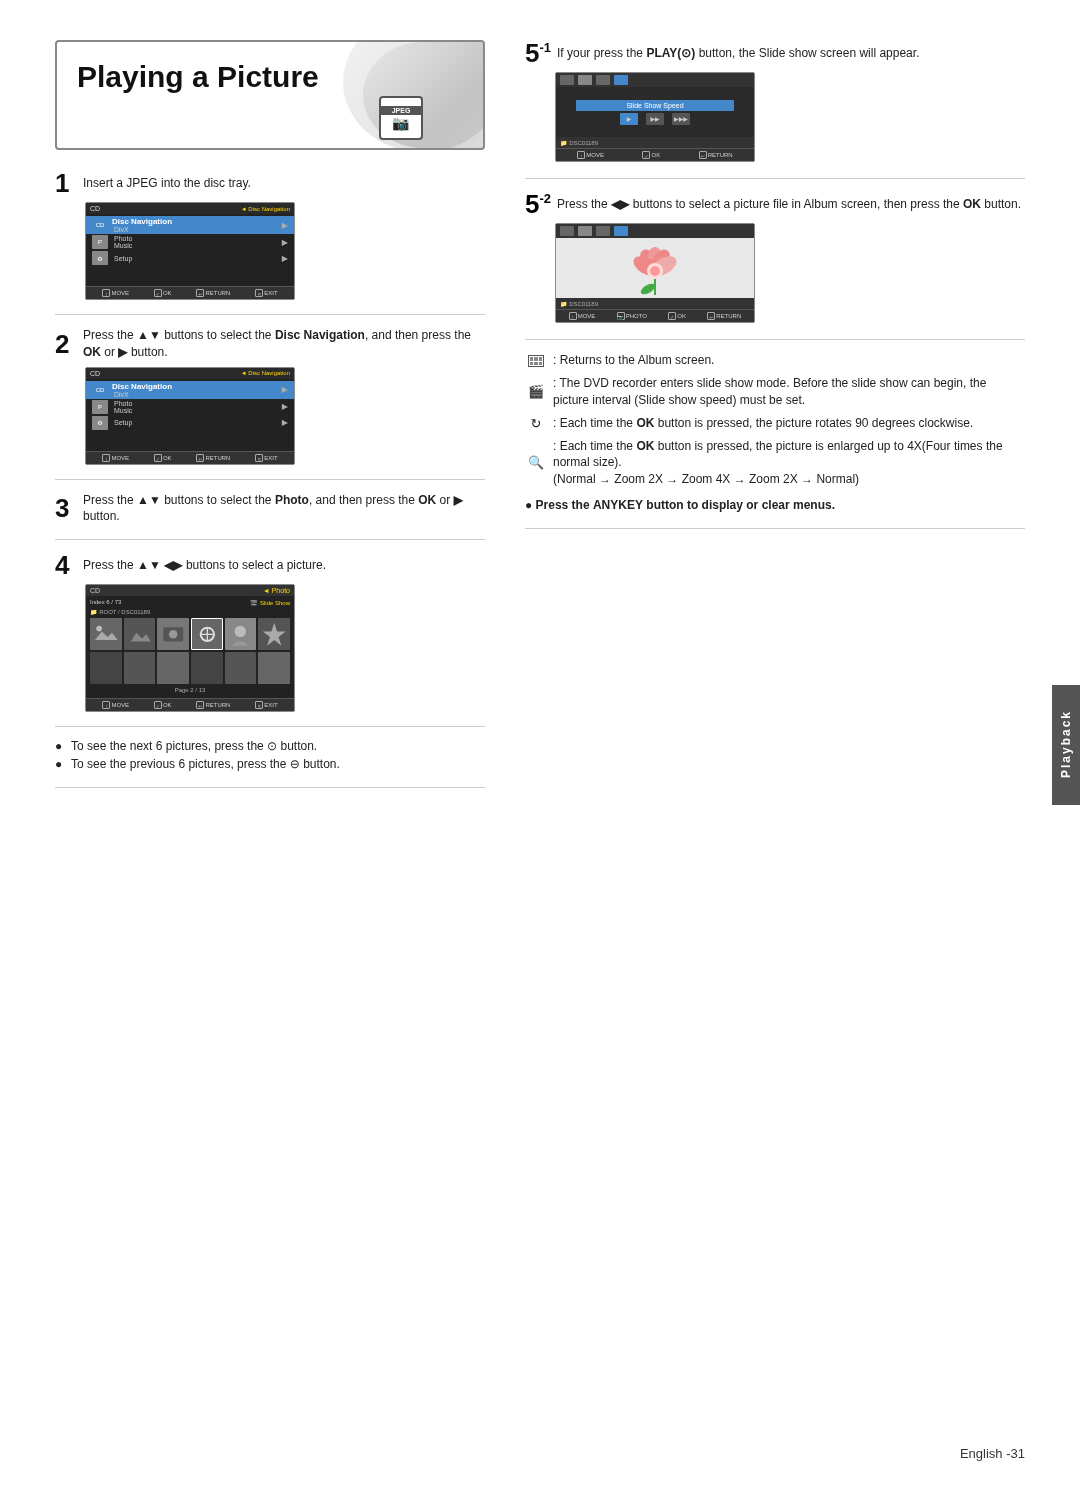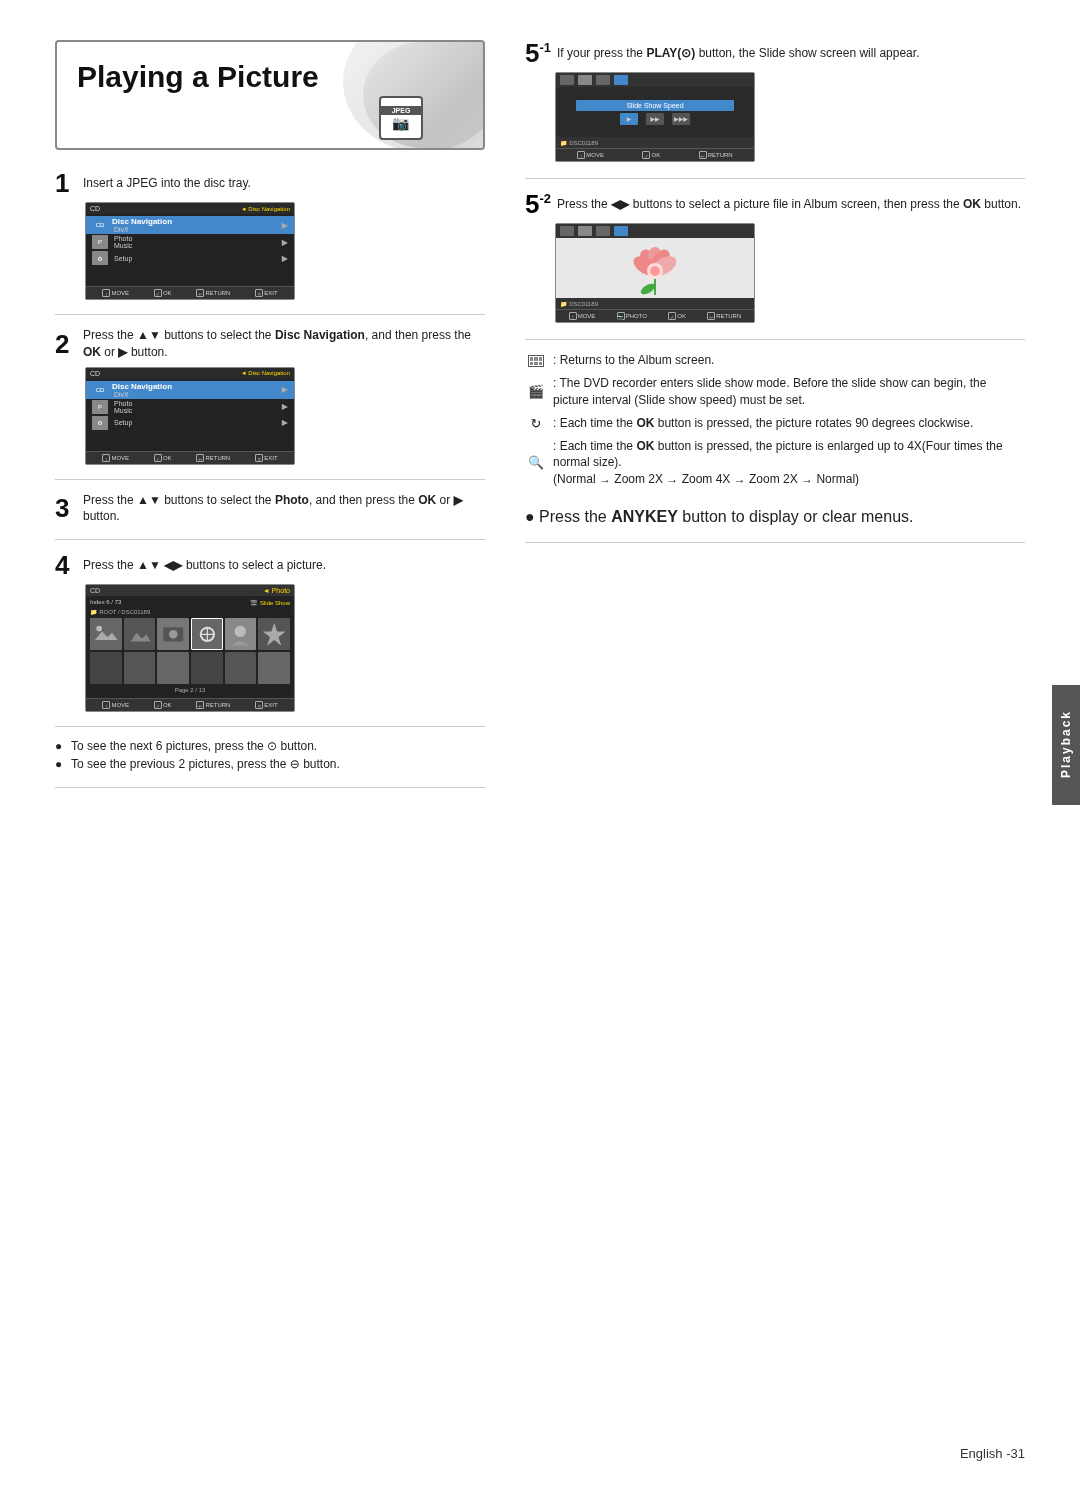--- a/index.html
+++ b/index.html
@@ -673,21 +673,21 @@
 
       <hr class="divider">
 
       <div class="notes-section">
         <div class="bullet-note">
           <span class="bullet">●</span>
           <span>To see the next 6 pictures, press the ⊙ button.</span>
         </div>
         <div class="bullet-note">
           <span class="bullet">●</span>
-          <span>To see the previous 2 pictures, press the ⊖ button.</span>
+          <span>To see the previous 6 pictures, press the ⊖ button.</span>
         </div>
       </div>
 
       <hr class="divider" style="margin-top:16px;">
 
     </div>
 
     <div class="right-col">
 
       <div class="step step-5">
@@ -819,21 +819,21 @@
         </div>
 
         <div class="note-item">
           <span class="note-icon" style="font-size:13px;">🔍</span>
           <div>
             : Each time the <b>OK</b> button is pressed, the picture is enlarged up to 4X(Four times the normal size).<br>
             (Normal → Zoom 2X → Zoom 4X → Zoom 2X → Normal)
           </div>
         </div>
 
-        <div style="margin-top:20px;font-size:16px;">
+        <div style="margin-top:10px;font-size:12px;font-weight:bold;">
           ● Press the <b>ANYKEY</b> button to display or clear menus.
         </div>
 
       </div>
 
       <hr class="divider" style="margin-top:16px;">
 
     </div>
 
   </div>

